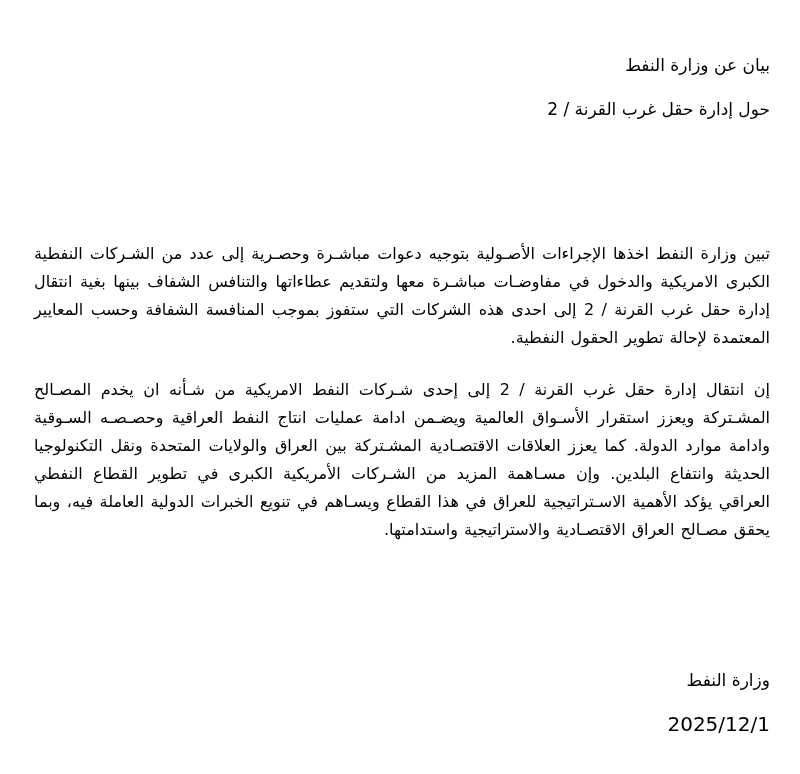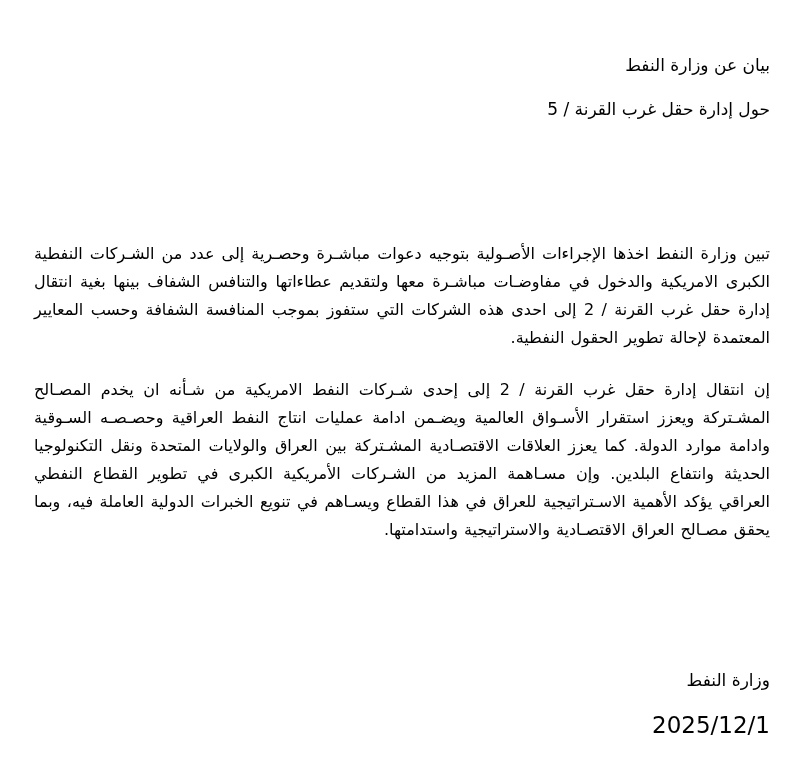--- a/index.html
+++ b/index.html
@@ -55,34 +55,34 @@
     margin: 0;
     font-size: 17px;
     direction: rtl;
     color: #000000;
   }
   .date {
     position: absolute;
     top: 712px;
     right: 30px;
     margin: 0;
-    font-size: 23px;
+    font-size: 20px;
     direction: ltr;
     text-align: center;
     color: #000000;
   }
 </style>
 </head>
 <body>
 
 <div class="page">
 
   <h1 class="title">بيان عن وزارة النفط</h1>
 
-  <h2 class="subtitle">حول إدارة حقل غرب القرنة / 5</h2>
+  <h2 class="subtitle">حول إدارة حقل غرب القرنة / 2</h2>
 
 
   <p class="para p2">تبين وزارة النفط اخذها الإجراءات الأصـولية بتوجيه دعوات مباشـرة وحصـرية إلى عدد من الشـركات النفطية الكبرى الامريكية والدخول في مفاوضـات مباشـرة معها ولتقديم عطاءاتها والتنافس الشفاف بينها بغية انتقال إدارة حقل غرب القرنة / 2 إلى احدى هذه الشركات التي ستفوز بموجب المنافسة الشفافة وحسب المعايير المعتمدة لإحالة تطوير الحقول النفطية.</p>
 
   <p class="para p3">إن انتقال إدارة حقل غرب القرنة / 2 إلى إحدى شـركات النفط الامريكية من شـأنه ان يخدم المصـالح المشـتركة ويعزز استقرار الأسـواق العالمية ويضـمن ادامة عمليات انتاج النفط العراقية وحصـصـه السـوقية وادامة موارد الدولة. كما يعزز العلاقات الاقتصـادية المشـتركة بين العراق والولايات المتحدة ونقل التكنولوجيا الحديثة وانتفاع البلدين. وإن مسـاهمة المزيد من الشـركات الأمريكية الكبرى في تطوير القطاع النفطي العراقي يؤكد الأهمية الاسـتراتيجية للعراق في هذا القطاع ويسـاهم في تنويع الخبرات الدولية العاملة فيه، وبما يحقق مصـالح العراق الاقتصـادية والاستراتيجية واستدامتها.</p>
 
   <div class="signature">وزارة النفط</div>
 
   <div class="date">2025/12/1</div>
 

